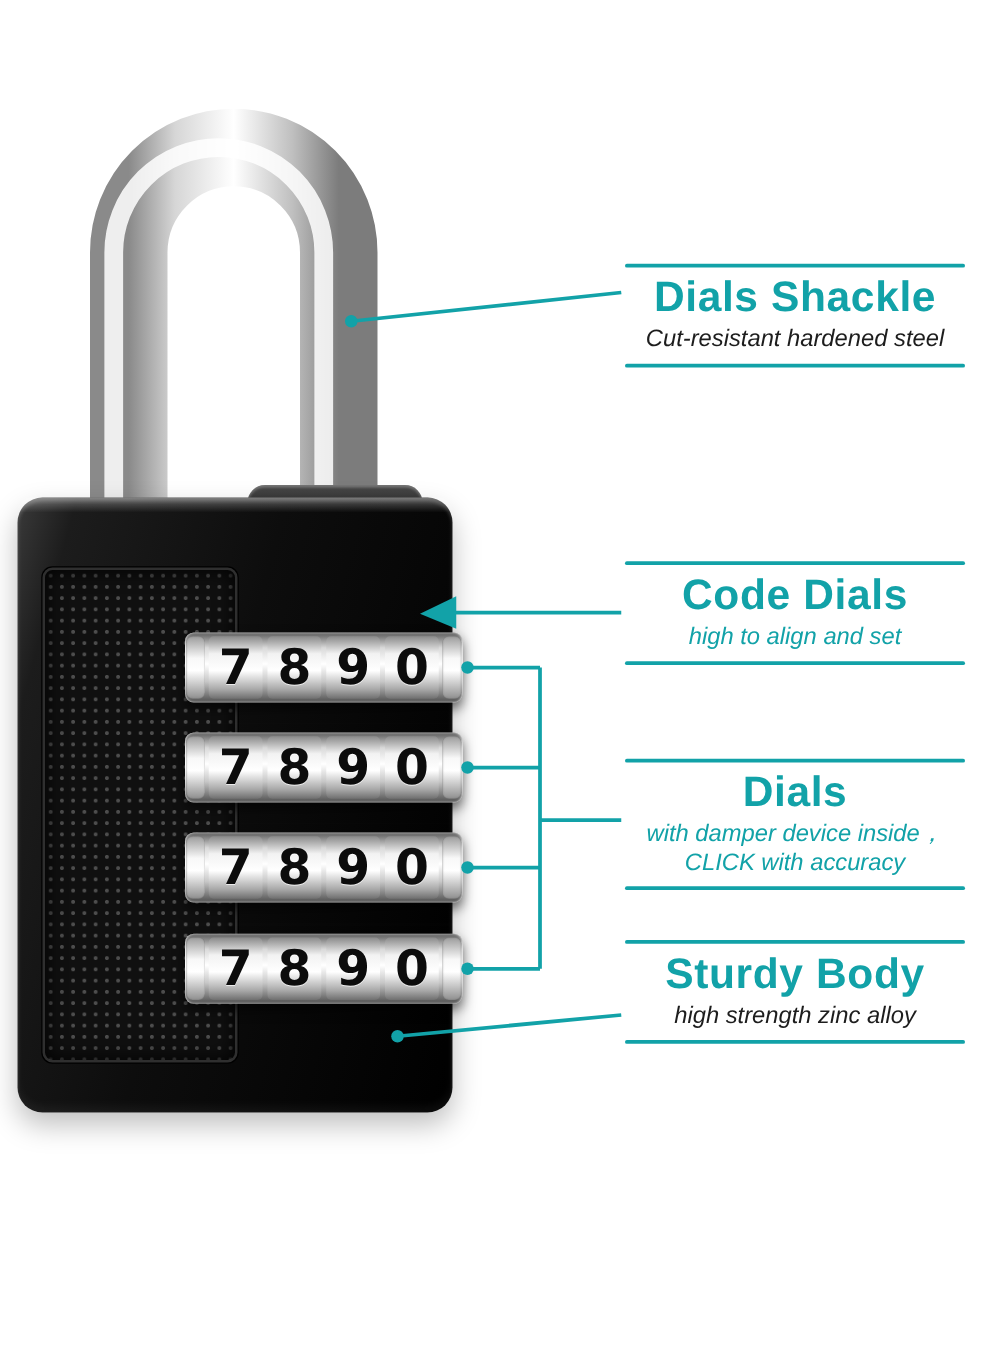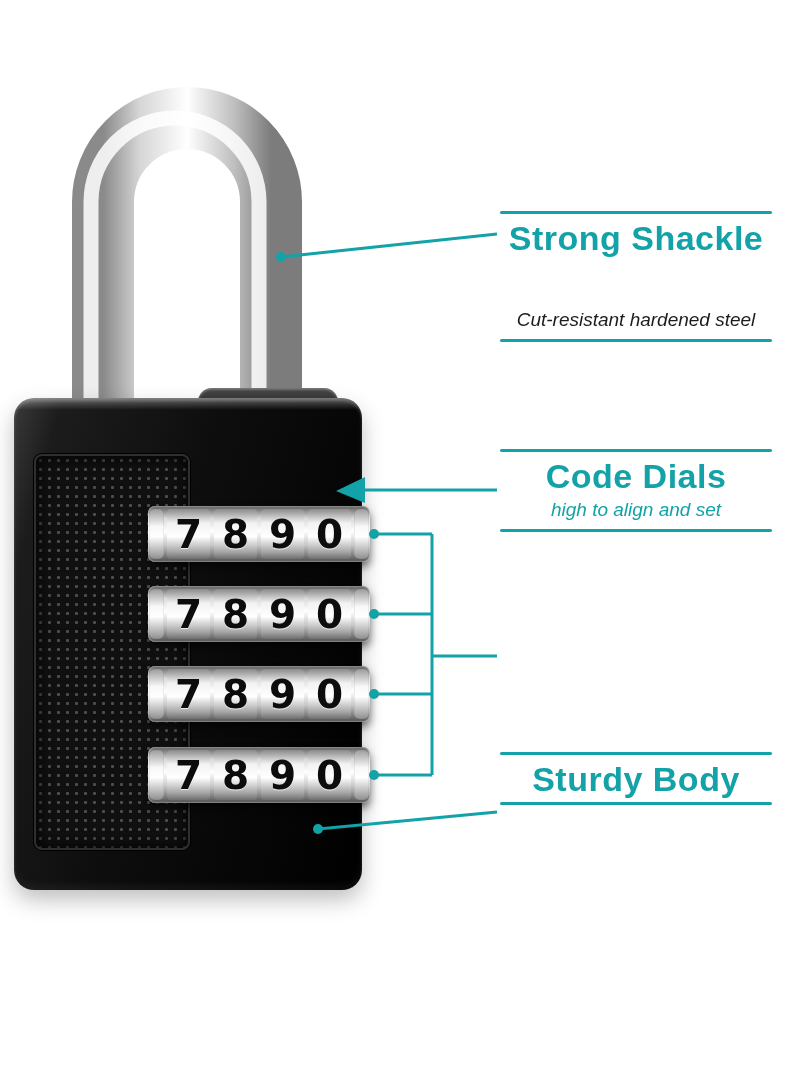--- a/index.html
+++ b/index.html
@@ -52,21 +52,21 @@
   
   .callout{position:absolute;left:500px;width:272px;text-align:center;z-index:4;}
   .rule{height:3px;background:var(--accent,#12a2a8);border-radius:2px;}
   .callout-title{
     font-size:34px;font-weight:bold;color:var(--accent,#12a2a8);
     padding:4px 0 2px;letter-spacing:.5px;line-height:1.2;
   }
   .callout-subtitle{
     font-size:19px;font-style:italic;line-height:1.2;padding:0 0 7px;white-space:pre-line;
   }
-  .sub-dark{color:var(--subtitle_dark,#1d1d1d);margin-top:48px;}
+  .sub-dark{color:var(--subtitle_dark,#1d1d1d);}
   .sub-teal{color:var(--accent,#12a2a8);}
 </style>
 </head>
 <body>
 
 <div class="stage">
 
   <svg class="shackle-svg" width="330" height="330" viewBox="0 0 330 330">
     <defs>
       <linearGradient id="chrome" x1="0" y1="0" x2="1" y2="0">
@@ -139,32 +139,40 @@
       <circle cx="374" cy="534" r="5"></circle>
       <circle cx="374" cy="614" r="5"></circle>
       <circle cx="374" cy="694" r="5"></circle>
       <circle cx="374" cy="775" r="5"></circle>
       <circle cx="318" cy="829" r="5"></circle>
     </g>
   </svg>
 
   <div class="callout" style="top:211px">
     <div class="rule"></div>
-    <div class="callout-title">Strong Shackle</div>
+    <div class="callout-title">Dials Shackle</div>
     <div class="callout-subtitle sub-dark">Cut-resistant hardened steel</div>
     <div class="rule"></div>
   </div>
 
   <div class="callout" style="top:449px">
     <div class="rule"></div>
     <div class="callout-title">Code Dials</div>
     <div class="callout-subtitle sub-teal">high to align and set</div>
     <div class="rule"></div>
   </div>
 
+  <div class="callout" style="top:607px">
+    <div class="rule"></div>
+    <div class="callout-title">Dials</div>
+    <div class="callout-subtitle sub-teal">with damper device inside，
+CLICK with accuracy</div>
+    <div class="rule"></div>
+  </div>
 
   <div class="callout" style="top:752px">
     <div class="rule"></div>
     <div class="callout-title">Sturdy Body</div>
+    <div class="callout-subtitle sub-dark">high strength zinc alloy</div>
     <div class="rule"></div>
   </div>
 
 </div>
 
 </body></html>

